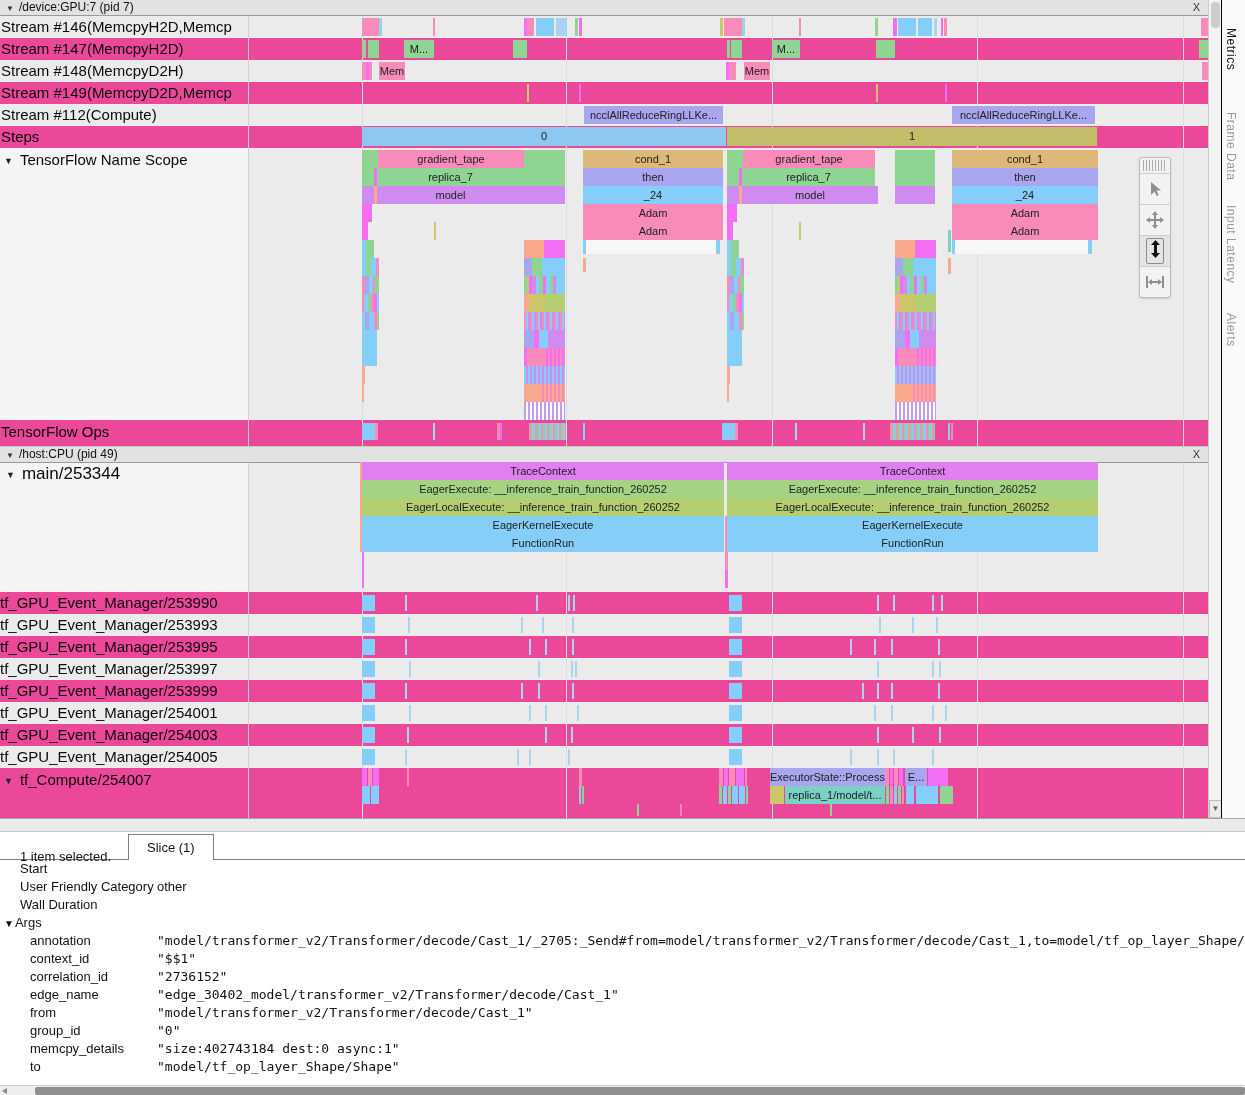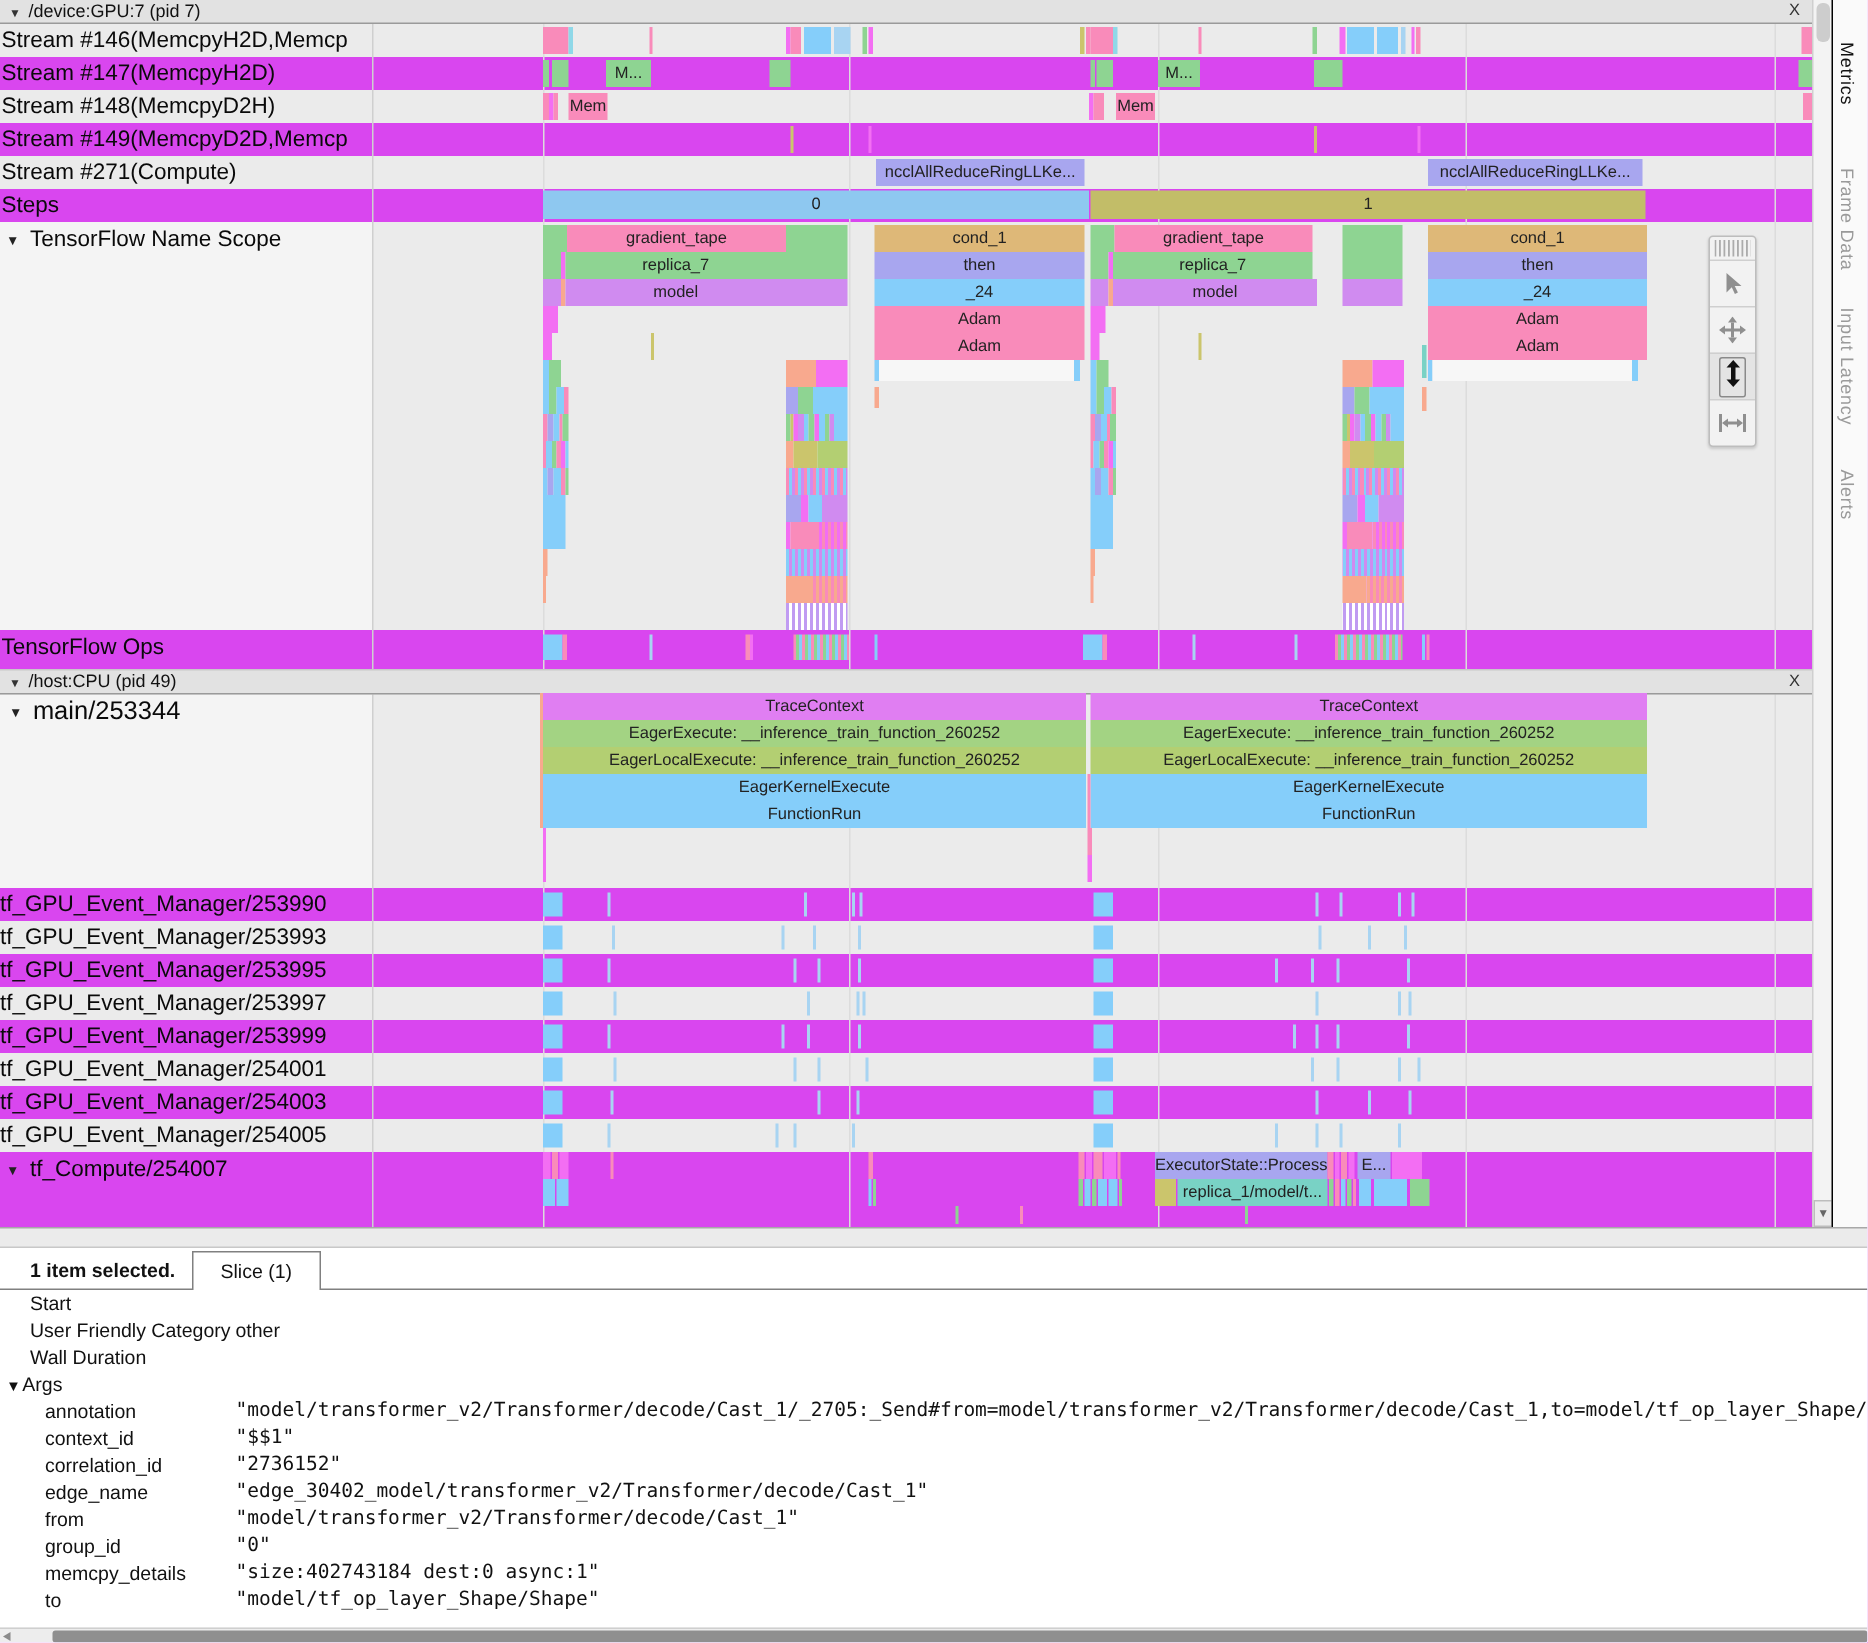--- a/index.html
+++ b/index.html
@@ -1,19 +1,19 @@
 <!DOCTYPE html>
 <html><head>
 <meta charset="utf-8">
 <style>
   html,body{margin:0;padding:0;background:#fff;}
   #root{position:relative;width:1245px;height:1095px;overflow:hidden;
         font-family:"Liberation Sans",sans-serif;color:#111;background:#fff;}
   
-  #trace{position:absolute;left:0;top:0;width:1208px;height:818px;overflow:hidden;background:#d946ef;}
+  #trace{position:absolute;left:0;top:0;width:1208px;height:818px;overflow:hidden;background:#ec4899;}
   .sect-header{position:absolute;left:0;width:1208px;height:15px;background:#e2e2e2;
                border-bottom:1px solid #9a9a9a;font-size:12px;line-height:15px;}
   .sect-header .tri{display:inline-block;font-size:8px;margin:0 5px 0 6px;color:#333;}
   .sect-header .x{position:absolute;right:8px;top:0;font-size:11px;color:#333;cursor:pointer;}
   .blk{position:absolute;overflow:hidden;white-space:nowrap;text-align:center;
        font-size:11px;color:#222;box-sizing:border-box;}
   .rowlabel{position:absolute;left:0;height:22px;line-height:22px;white-space:nowrap;overflow:hidden;
             color:#0a0a0a;}
   .rowlabel .tri{display:inline-block;font-size:9px;margin-right:7px;color:#222;vertical-align:1px;}
   
@@ -32,21 +32,21 @@
   #vscroll{position:absolute;left:1208px;top:0;width:13px;height:818px;background:#f3f3f3;border-left:1px solid #cfcfcf;}
   #vthumb{position:absolute;left:2px;top:2px;width:9px;height:26px;background:#cdcdcd;border-radius:4px;}
   #vdown{position:absolute;left:0px;top:800px;width:13px;height:18px;background:#ececec;border:1px solid #bdbdbd;
          box-sizing:border-box;font-size:8px;color:#666;text-align:center;line-height:16px;}
   
   #band{position:absolute;left:0;top:818px;width:1245px;height:14px;background:#ebebeb;
         border-top:1px solid #a8a8a8;border-bottom:1px solid #c8c8c8;box-sizing:border-box;}
   
   #details{position:absolute;left:0;top:832px;width:1245px;height:263px;background:#fff;font-size:13px;}
   #tabbar{position:relative;height:27px;border-bottom:1px solid #808080;}
-  #selcount{position:absolute;left:20px;top:7px;font-weight:bold;}
+  #selcount{position:absolute;left:20px;top:17px;font-weight:normal;}
   #slicetab{position:absolute;left:128px;top:2px;height:25px;line-height:25px;padding:0 18px;
             background:#fff;border:1px solid #808080;border-bottom:none;z-index:2;}
   .drow{height:18px;line-height:18px;white-space:nowrap;}
   .dlabel{display:inline-block;margin-left:20px;width:137px;vertical-align:top;}
   .dval{display:inline-block;vertical-align:top;}
   .argshdr{height:18px;line-height:18px;margin-left:4px;}
   .argshdr .tri{font-size:10px;margin-right:1px;}
   .arow{height:18px;line-height:18px;white-space:nowrap;}
   .akey{display:inline-block;margin-left:30px;width:127px;vertical-align:top;font-size:13px;}
   .aval{display:inline-block;vertical-align:top;font-family:"DejaVu Sans Mono",monospace;font-size:13px;white-space:pre;}
@@ -452,21 +452,21 @@
         <div style="position: absolute; left: 850px; top: 749px; width: 2px; height: 16px; background: rgb(168, 212, 242);"></div>
         <div style="position: absolute; left: 877px; top: 749px; width: 2px; height: 16px; background: rgb(168, 212, 242);"></div>
         <div style="position: absolute; left: 893px; top: 749px; width: 2px; height: 16px; background: rgb(168, 212, 242);"></div>
         <div style="position: absolute; left: 932px; top: 749px; width: 2px; height: 16px; background: rgb(168, 212, 242);"></div>
       </div>
     <div id="labellayer">
         <div class="rowlabel" style="position: absolute; left: 1px; top: 16px; width: 247px; height: 22px; font-size: 15px;">Stream #146(MemcpyH2D,Memcp</div>
         <div class="rowlabel" style="position: absolute; left: 1px; top: 38px; width: 247px; height: 22px; font-size: 15px;">Stream #147(MemcpyH2D)</div>
         <div class="rowlabel" style="position: absolute; left: 1px; top: 60px; width: 247px; height: 22px; font-size: 15px;">Stream #148(MemcpyD2H)</div>
         <div class="rowlabel" style="position: absolute; left: 1px; top: 82px; width: 247px; height: 22px; font-size: 15px;">Stream #149(MemcpyD2D,Memcp</div>
-        <div class="rowlabel" style="position: absolute; left: 1px; top: 104px; width: 247px; height: 22px; font-size: 15px;">Stream #271(Compute)</div>
+        <div class="rowlabel" style="position: absolute; left: 1px; top: 104px; width: 247px; height: 22px; font-size: 15px;">Stream #112(Compute)</div>
         <div class="rowlabel" style="position: absolute; left: 1px; top: 126px; width: 247px; height: 22px; font-size: 15px;">Steps</div>
         <div class="rowlabel" style="position: absolute; left: 4px; top: 149px; width: 244px; height: 22px; font-size: 15px;"><span class="tri">▼</span>TensorFlow Name Scope</div>
         <div class="rowlabel" style="position: absolute; left: 1px; top: 421px; width: 247px; height: 22px; font-size: 15px;">TensorFlow Ops</div>
         <div class="rowlabel" style="position: absolute; left: 6px; top: 463px; width: 242px; height: 22px; font-size: 17px;"><span class="tri">▼</span>main/253344</div>
         <div class="rowlabel" style="position: absolute; left: 0px; top: 592px; width: 248px; height: 22px; font-size: 15px;">tf_GPU_Event_Manager/253990</div>
         <div class="rowlabel" style="position: absolute; left: 0px; top: 614px; width: 248px; height: 22px; font-size: 15px;">tf_GPU_Event_Manager/253993</div>
         <div class="rowlabel" style="position: absolute; left: 0px; top: 636px; width: 248px; height: 25px; font-size: 15px;">tf_GPU_Event_Manager/253995</div>
         <div class="rowlabel" style="position: absolute; left: 0px; top: 658px; width: 248px; height: 22px; font-size: 15px;">tf_GPU_Event_Manager/253997</div>
         <div class="rowlabel" style="position: absolute; left: 0px; top: 680px; width: 248px; height: 22px; font-size: 15px;">tf_GPU_Event_Manager/253999</div>
         <div class="rowlabel" style="position: absolute; left: 0px; top: 702px; width: 248px; height: 22px; font-size: 15px;">tf_GPU_Event_Manager/254001</div>

